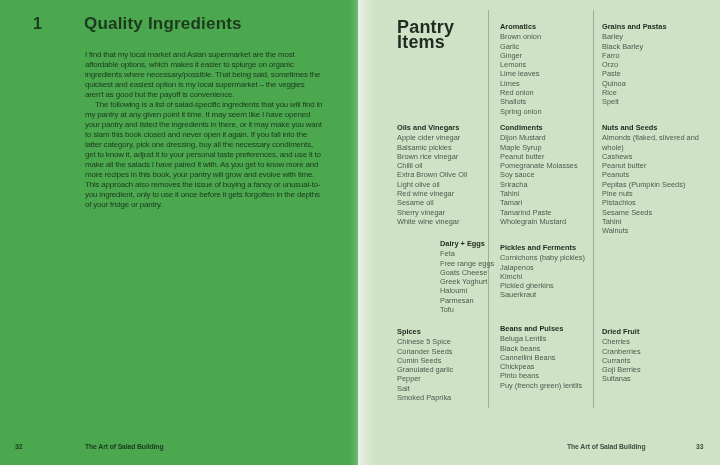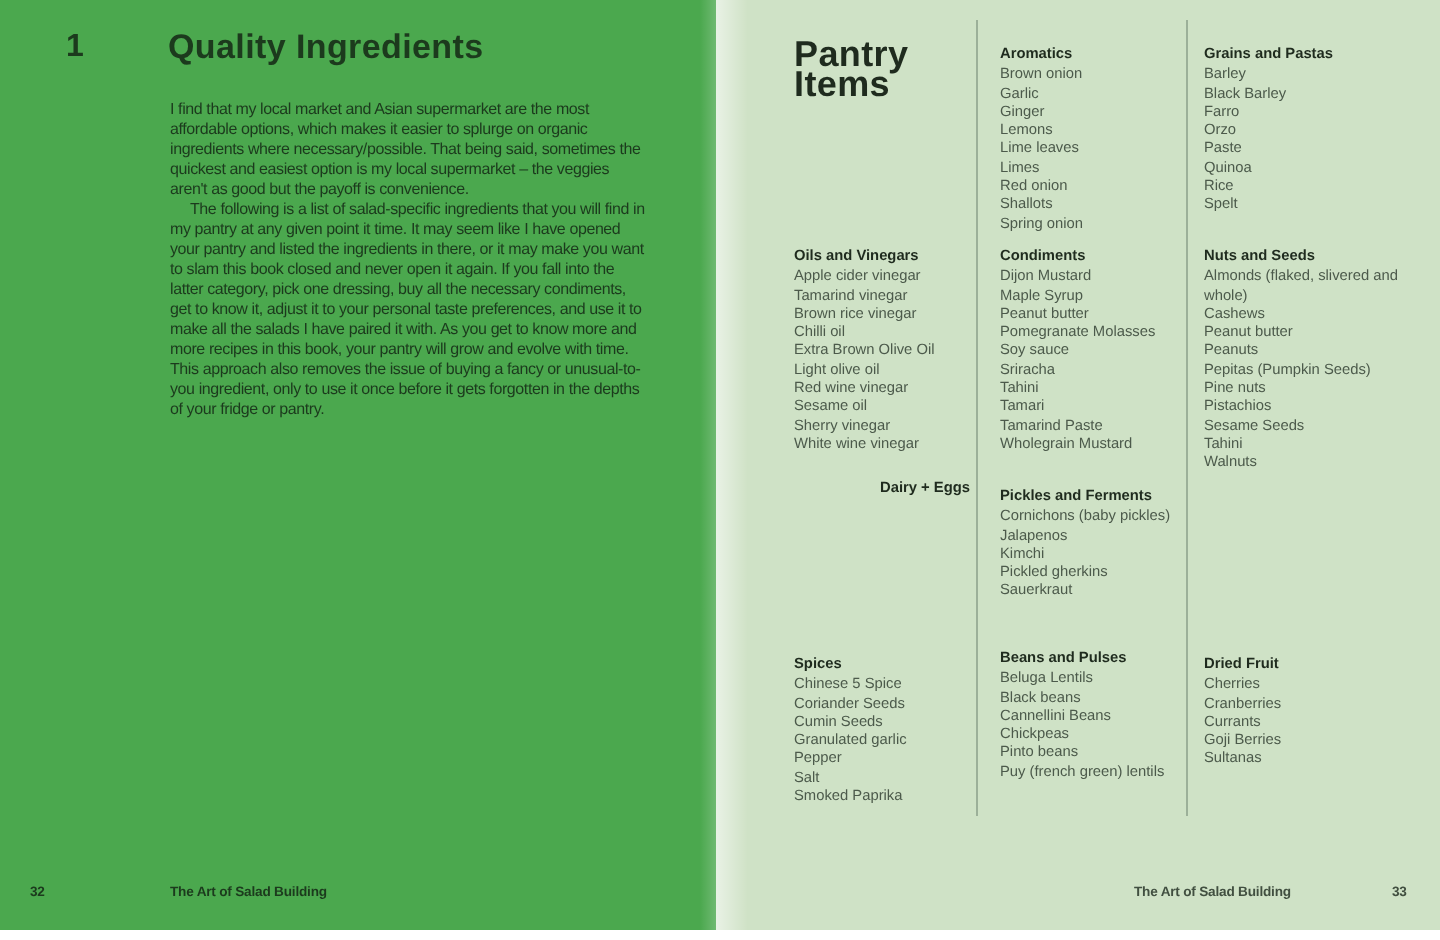--- a/index.html
+++ b/index.html
@@ -83,33 +83,42 @@
     <div class="gutter-shade"></div>
     <h2 class="pantry-heading">Pantry Items</h2>
 
     <div class="divider d1"></div>
     <div class="divider d2"></div>
 
     <div class="sec c1s1">
       <h3 class="sec-title">Oils and Vinegars</h3>
       <div class="sec-items">
           <div class="item">Apple cider vinegar</div>
-          <div class="item">Tamarind vinegar</div>
+          <div class="item">Balsamic pickles</div>
           <div class="item">Brown rice vinegar</div>
           <div class="item">Chilli oil</div>
           <div class="item">Extra Brown Olive Oil</div>
           <div class="item">Light olive oil</div>
           <div class="item">Red wine vinegar</div>
           <div class="item">Sesame oil</div>
           <div class="item">Sherry vinegar</div>
           <div class="item">White wine vinegar</div>
         </div>
     </div>
     <div class="sec c1s2">
       <h3 class="sec-title">Dairy + Eggs</h3>
+      <div class="sec-items">
+          <div class="item">Feta</div>
+          <div class="item">Free range eggs</div>
+          <div class="item">Goats Cheese</div>
+          <div class="item">Greek Yoghurt</div>
+          <div class="item">Haloumi</div>
+          <div class="item">Parmesan</div>
+          <div class="item">Tofu</div>
+        </div>
     </div>
     <div class="sec c1s3">
       <h3 class="sec-title">Spices</h3>
       <div class="sec-items">
           <div class="item">Chinese 5 Spice</div>
           <div class="item">Coriander Seeds</div>
           <div class="item">Cumin Seeds</div>
           <div class="item">Granulated garlic</div>
           <div class="item">Pepper</div>
           <div class="item">Salt</div>

